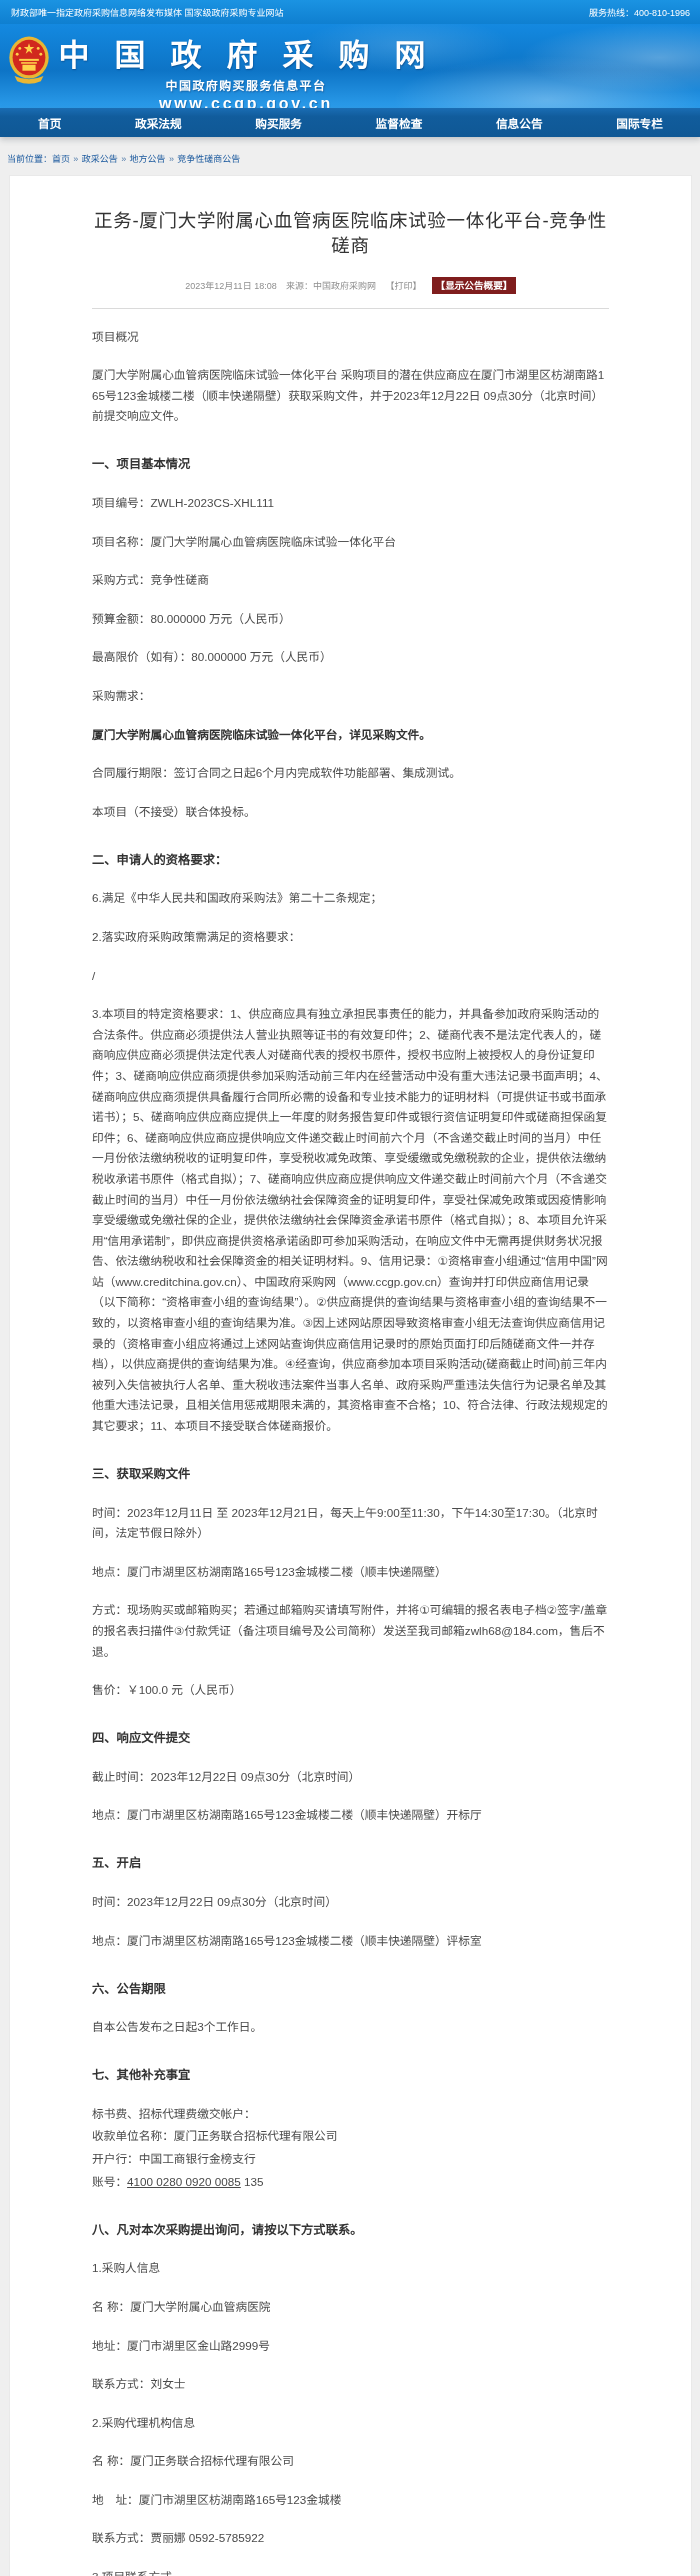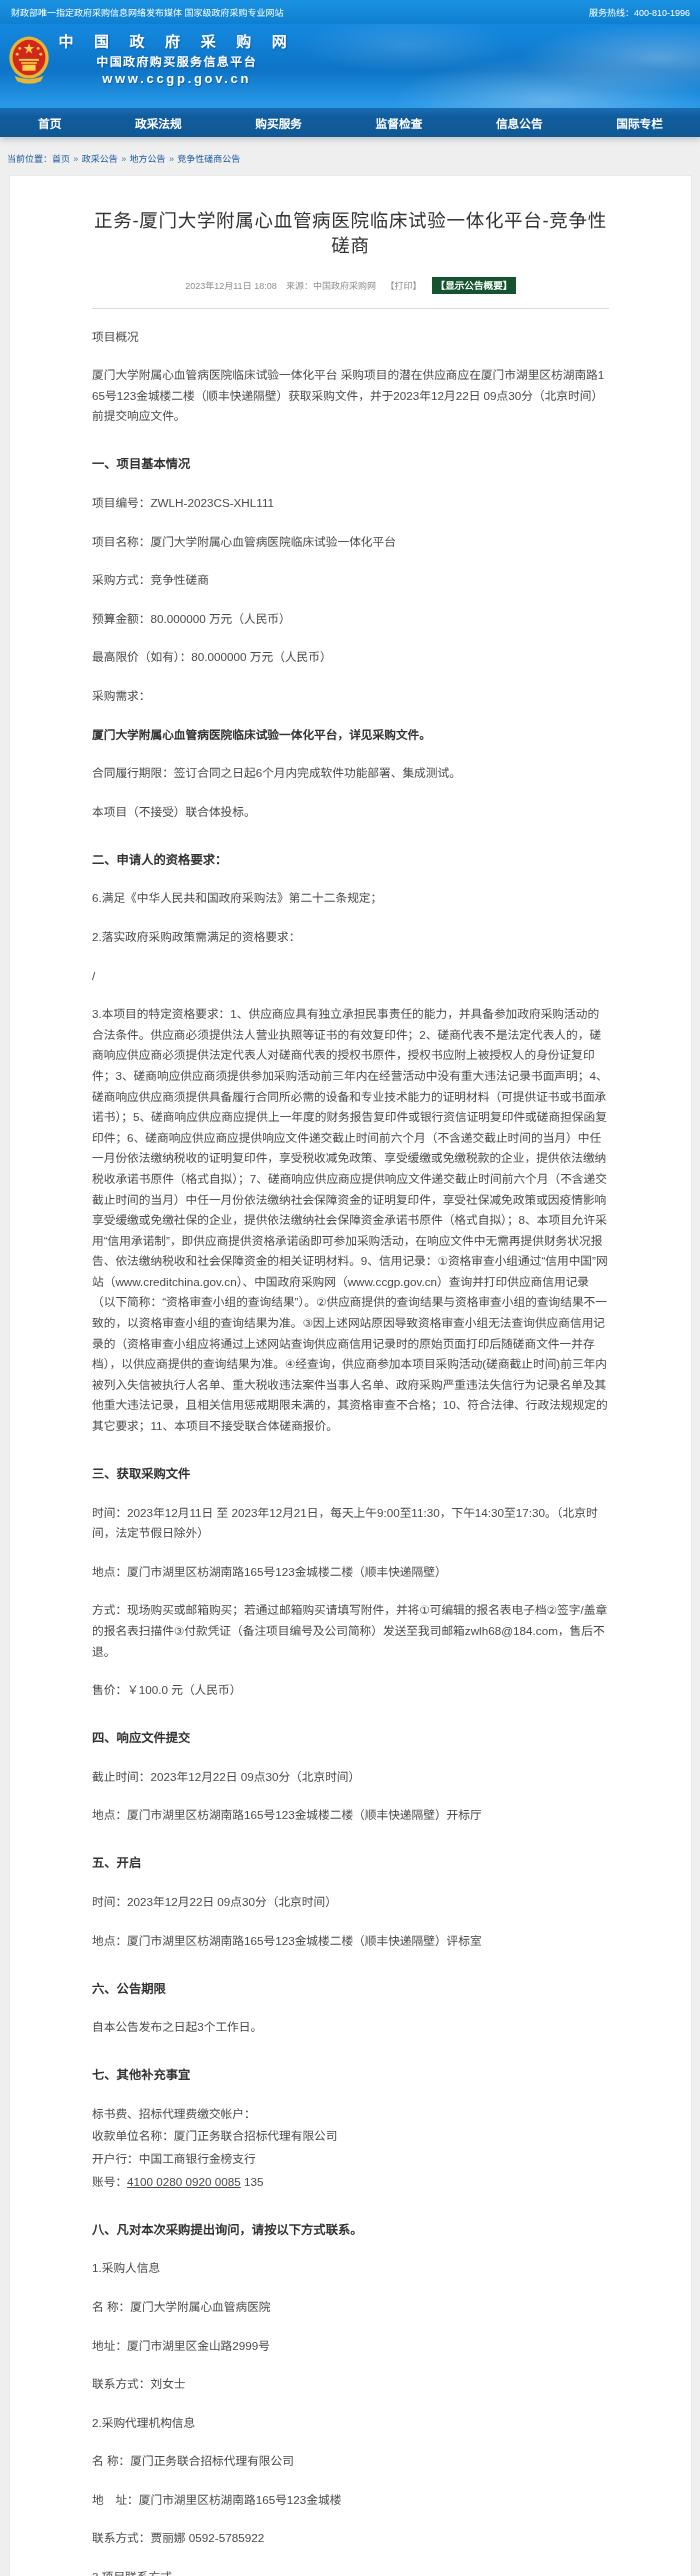--- a/index.html
+++ b/index.html
@@ -30,28 +30,28 @@
       radial-gradient(ellipse 219px 62px at 78% 90%, rgba(255,255,255,.28), transparent 70%),
       radial-gradient(ellipse 192px 48px at 94% 40%, rgba(255,255,255,.30), transparent 72%),
       radial-gradient(ellipse 151px 41px at 58% 25%, rgba(255,255,255,.14), transparent 70%),
       linear-gradient(180deg, #1489e0 0%, #0d74c6 55%, #2b9ceb 100%);
     overflow: hidden;
   }
   .brand { position: absolute; left: 8.2px; top: 5.5px; display: flex; align-items: flex-start; }
   .emblem { width: 42px; height: 53px; margin-right: 8.2px; margin-top: 5.5px; }
   .brand-text { color: #fff; text-align: center; }
   .brand-line1 {
-    font-size: 15px; font-weight: bold; letter-spacing: 8.2px;
+    font-size: 31px; font-weight: bold; letter-spacing: 8.2px;
     text-shadow: 0.7px 1.4px 1.4px rgba(0,40,90,.45); white-space: nowrap;
   }
   .brand-line2 {
     font-size: 12px; font-weight: bold; letter-spacing: 1.4px;
     text-shadow: 0.7px 1.4px 1.4px rgba(0,40,90,.45); white-space: nowrap; margin-top: 1.4px;
   }
-  .brand-line3 { font-size: 13px; font-weight: bold; letter-spacing: 2.7px; margin-top: 2.1px; text-shadow: 0.7px 0.7px 0.7px rgba(0,40,90,.4); }
+  .brand-line3 { font-size: 16px; font-weight: bold; letter-spacing: 2.7px; margin-top: 2.1px; text-shadow: 0.7px 0.7px 0.7px rgba(0,40,90,.4); }
 
   
   .nav {
     height: 29px;
     background: linear-gradient(180deg, #1a6db4 0%, #115c9c 30%, #0f5895 100%);
     display: flex;
     align-items: center;
     justify-content: space-between;
     padding: 0 38px;
     box-shadow: 0 3.4px 6.2px rgba(90,100,110,.35);
@@ -89,21 +89,21 @@
   .article-meta {
     margin-top: 18px;
     text-align: center;
     font-size: 9px;
     color: #8f8f8f;
   }
   .article-meta .print { color: #8f8f8f; text-decoration: none; margin-left: 6.9px; cursor: pointer; }
   .summary-badge {
     display: inline-block;
     margin-left: 8.2px;
-    background: #14532d;
+    background: #7f1d1d;
     color: #fff;
     font-size: 9.6px;
     font-weight: bold;
     padding: 1.4px 3.4px 2.1px 3.4px;
     cursor: pointer;
     font-family: Liberation Serif, serif;
   }
   .meta-rule { border: none; border-top: 0.7px solid #dadada; margin-top: 13.7px; }
 
   

